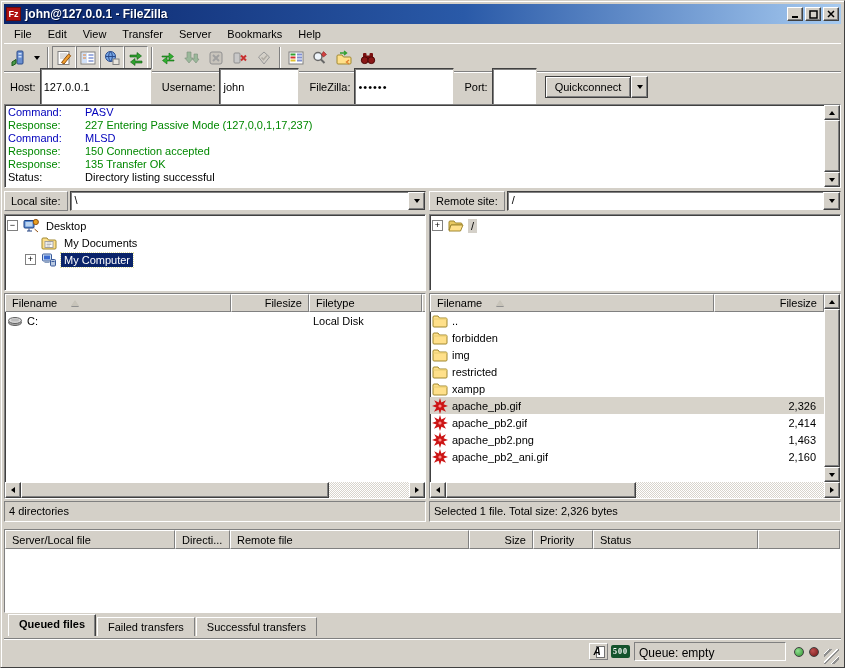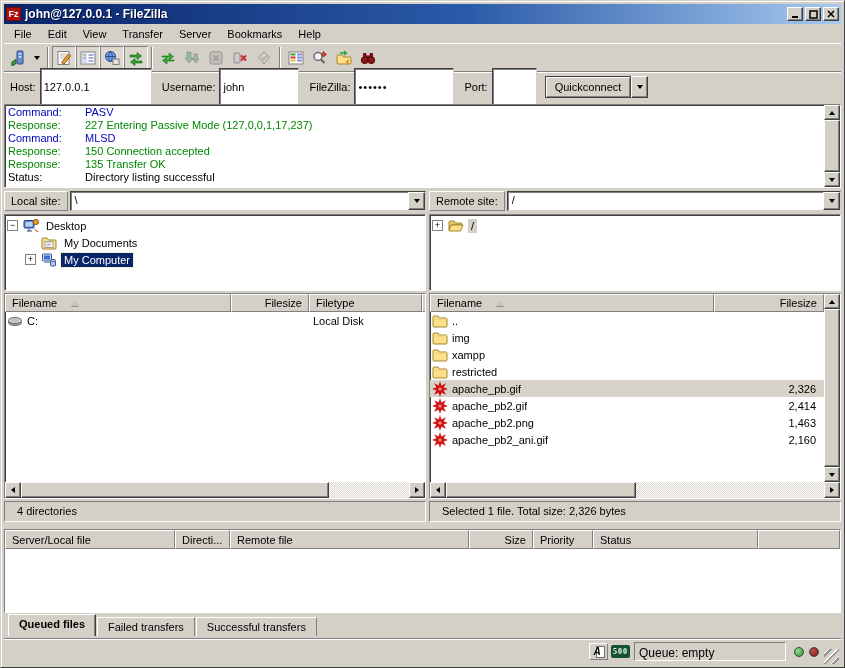--- a/index.html
+++ b/index.html
@@ -131,21 +131,21 @@
   .fname { white-space:nowrap; overflow:hidden; }
   .fsize { margin-left:auto; width:104px; text-align:right; padding-right:8px; flex:0 0 auto; }
   .vscroll { width:16px; flex:0 0 auto; display:flex; flex-direction:column;
              background:repeating-conic-gradient(#fff 0% 25%, #d8d4cc 0% 50%) 0 0/2px 2px; }
 
   
   .lgrid { display:grid; grid-template-columns:226px 78px 113px 1fr; }
   .lgrid .cell { display:flex; align-items:center; overflow:hidden; white-space:nowrap; }
 
   .pstatus { height:21px; margin-top:2px; background:#d4d0c8; border:1px solid;
-             border-color:#808080 #fff #fff #808080; padding:3px 12px; flex:0 0 auto;
+             border-color:#808080 #fff #fff #808080; padding:3px 4px; flex:0 0 auto;
              white-space:nowrap; overflow:hidden; }
 
   
   .queue { margin-top:3px; flex:0 0 auto; background:#fff; border:1px solid;
            border-color:#808080 #fff #fff #808080; box-shadow:inset 1px 1px 0 #404040;
            display:flex; flex-direction:column; height:84px; }
   .qheader { height:19px; display:grid; grid-template-columns:170px 55px 239px 64px 60px 165px 1fr;
              background:#d4d0c8; flex:0 0 auto; }
   .qlist { flex:1; background:#fff; }
 
@@ -524,41 +524,51 @@
                 <span class="fname">..</span>
                 <span class="fsize"></span>
               </div>
               <div class="lrow">
                 <span class="ficon">
                     <svg width="16" height="16" viewBox="0 0 16 16">
                       <path d="M1 4c0-.5.4-1 1-1h4l1.5 2H14c.5 0 1 .4 1 1v7c0 .6-.5 1-1 1H2c-.6 0-1-.4-1-1z" fill="#FFE08A" stroke="#A08830"></path>
                       <path d="M1 6h14" stroke="#e8cc70"></path>
                     </svg>
                   </span>
+                <span class="fname">forbidden</span>
+                <span class="fsize"></span>
+              </div>
+              <div class="lrow">
+                <span class="ficon">
+                    <svg width="16" height="16" viewBox="0 0 16 16">
+                      <path d="M1 4c0-.5.4-1 1-1h4l1.5 2H14c.5 0 1 .4 1 1v7c0 .6-.5 1-1 1H2c-.6 0-1-.4-1-1z" fill="#FFE08A" stroke="#A08830"></path>
+                      <path d="M1 6h14" stroke="#e8cc70"></path>
+                    </svg>
+                  </span>
                 <span class="fname">img</span>
                 <span class="fsize"></span>
               </div>
               <div class="lrow">
                 <span class="ficon">
                     <svg width="16" height="16" viewBox="0 0 16 16">
                       <path d="M1 4c0-.5.4-1 1-1h4l1.5 2H14c.5 0 1 .4 1 1v7c0 .6-.5 1-1 1H2c-.6 0-1-.4-1-1z" fill="#FFE08A" stroke="#A08830"></path>
                       <path d="M1 6h14" stroke="#e8cc70"></path>
                     </svg>
                   </span>
-                <span class="fname">xampp</span>
+                <span class="fname">restricted</span>
                 <span class="fsize"></span>
               </div>
               <div class="lrow">
                 <span class="ficon">
                     <svg width="16" height="16" viewBox="0 0 16 16">
                       <path d="M1 4c0-.5.4-1 1-1h4l1.5 2H14c.5 0 1 .4 1 1v7c0 .6-.5 1-1 1H2c-.6 0-1-.4-1-1z" fill="#FFE08A" stroke="#A08830"></path>
                       <path d="M1 6h14" stroke="#e8cc70"></path>
                     </svg>
                   </span>
-                <span class="fname">restricted</span>
+                <span class="fname">xampp</span>
                 <span class="fsize"></span>
               </div>
               <div class="lrow selected">
                 <span class="ficon">
                     <svg width="16" height="16" viewBox="0 0 16 16">
                       <path fill="#cc1515" d="M8 0l1.4 4.4L14 2.2l-2.4 4L16 8l-4.4 1.6L14 13.8l-4.6-2L8 16l-1.4-4.2-4.6 2 2.4-4.2L0 8l4.4-1.8L2.2 2.2l4.4 2.2z"></path>
                       <circle cx="8" cy="8" r="1.6" fill="#ff9090"></circle>
                     </svg>
                   </span>
                 <span class="fname">apache_pb.gif</span>

